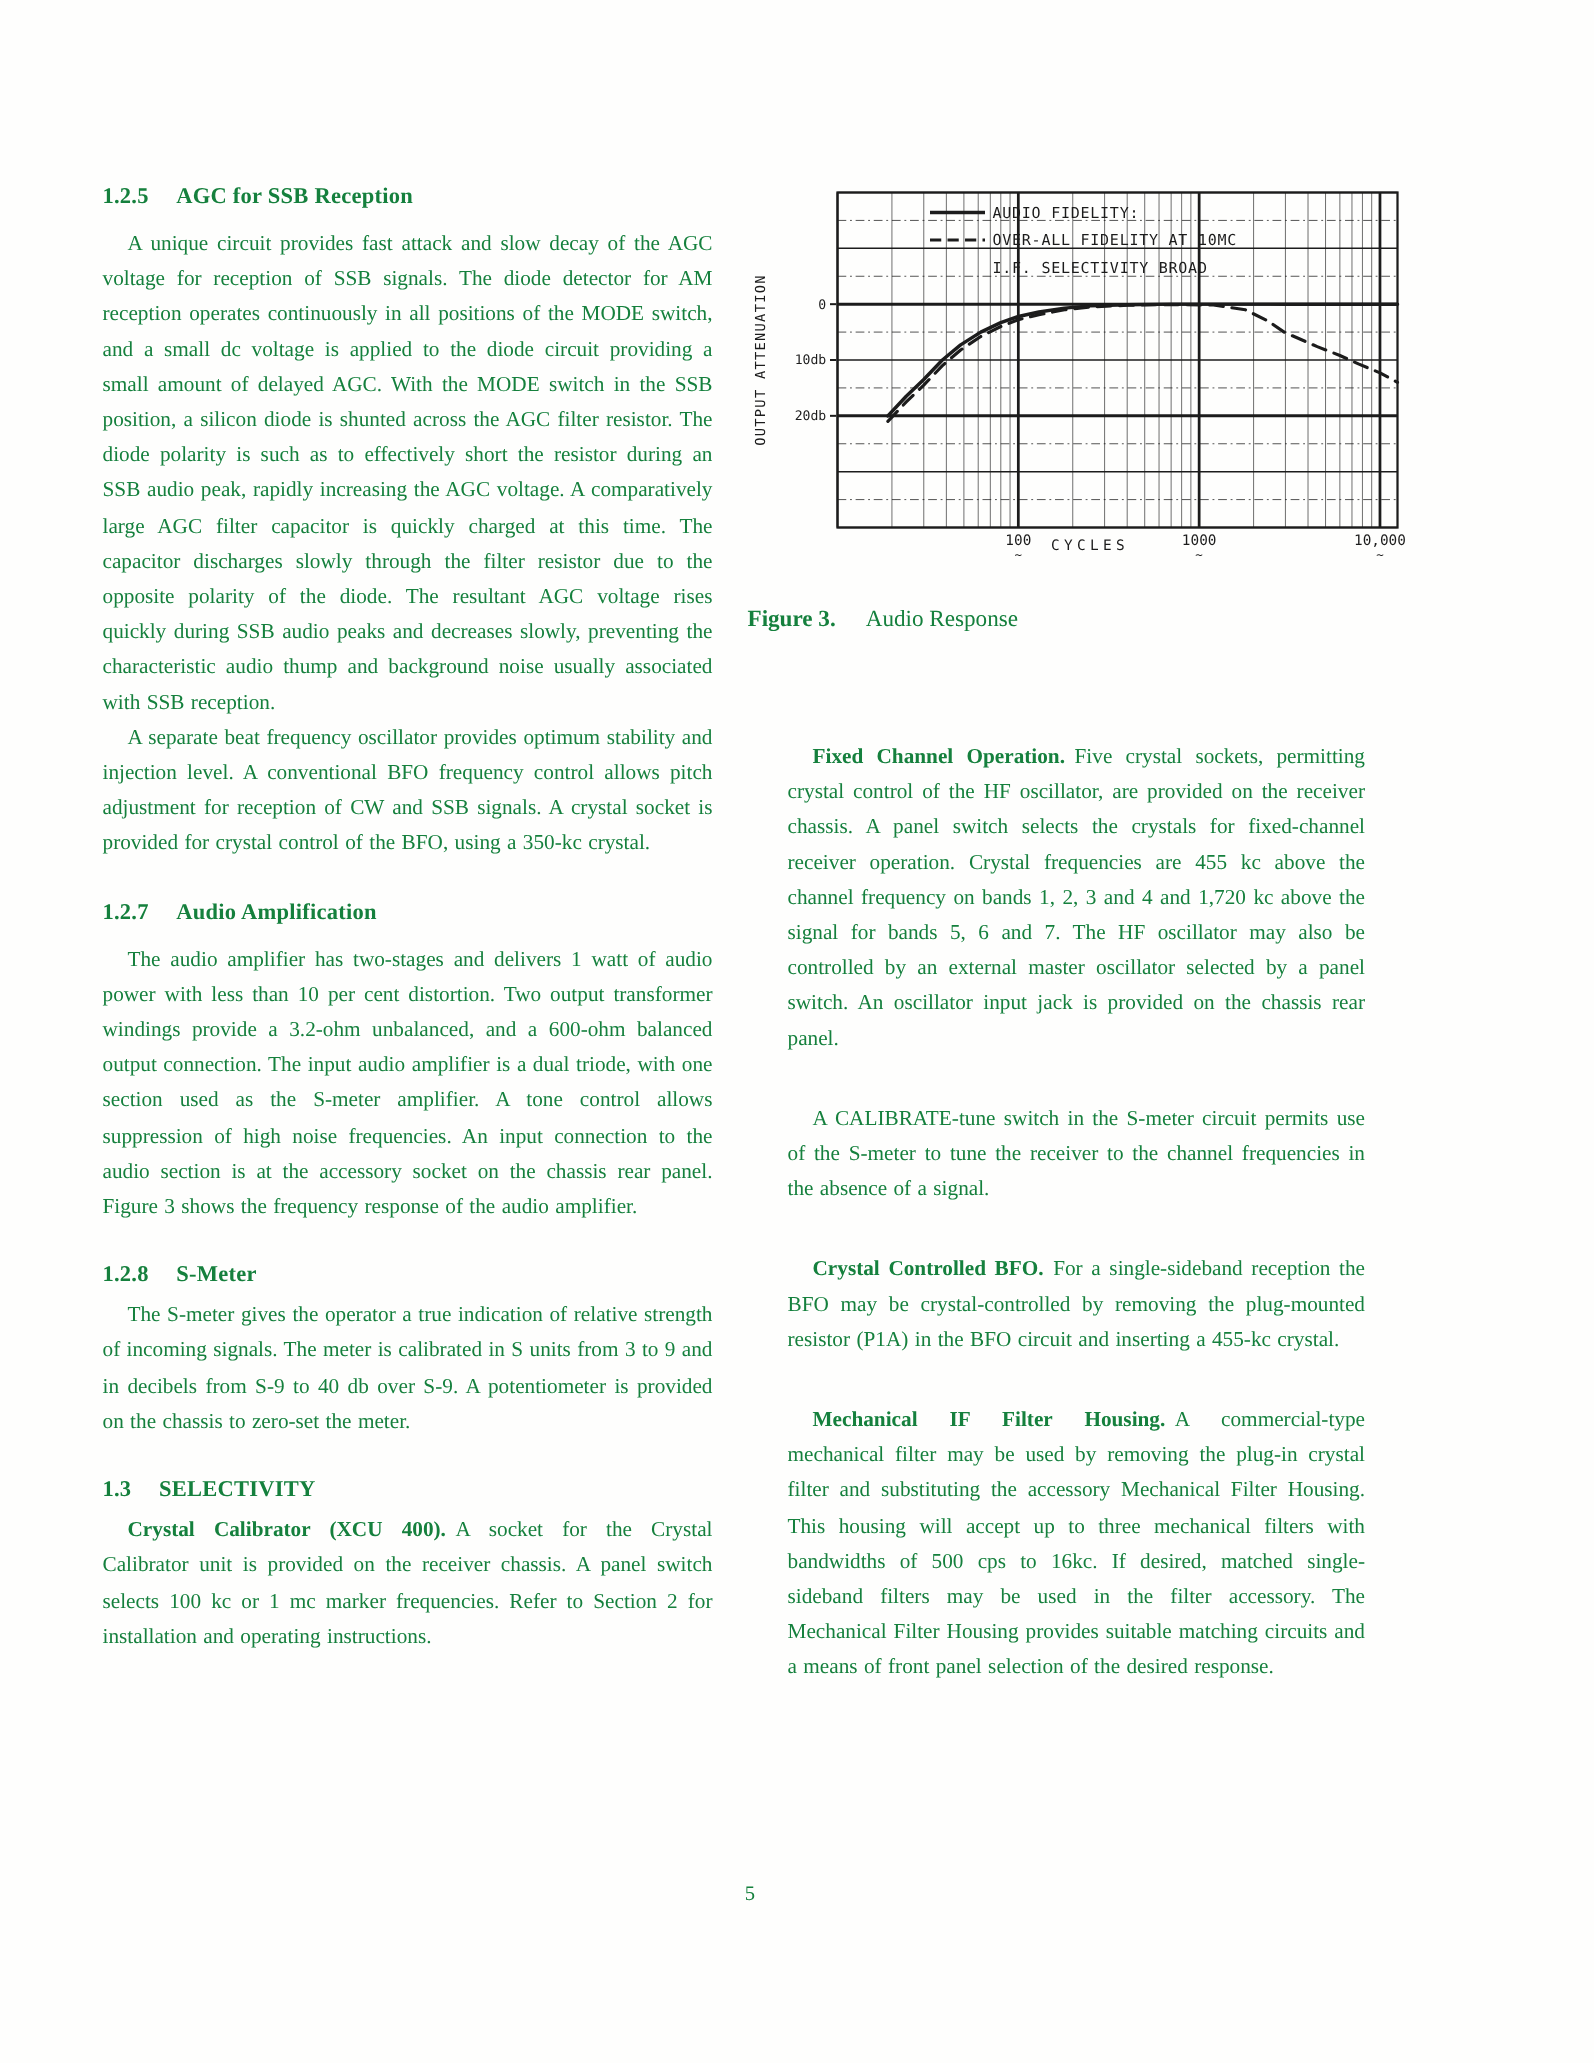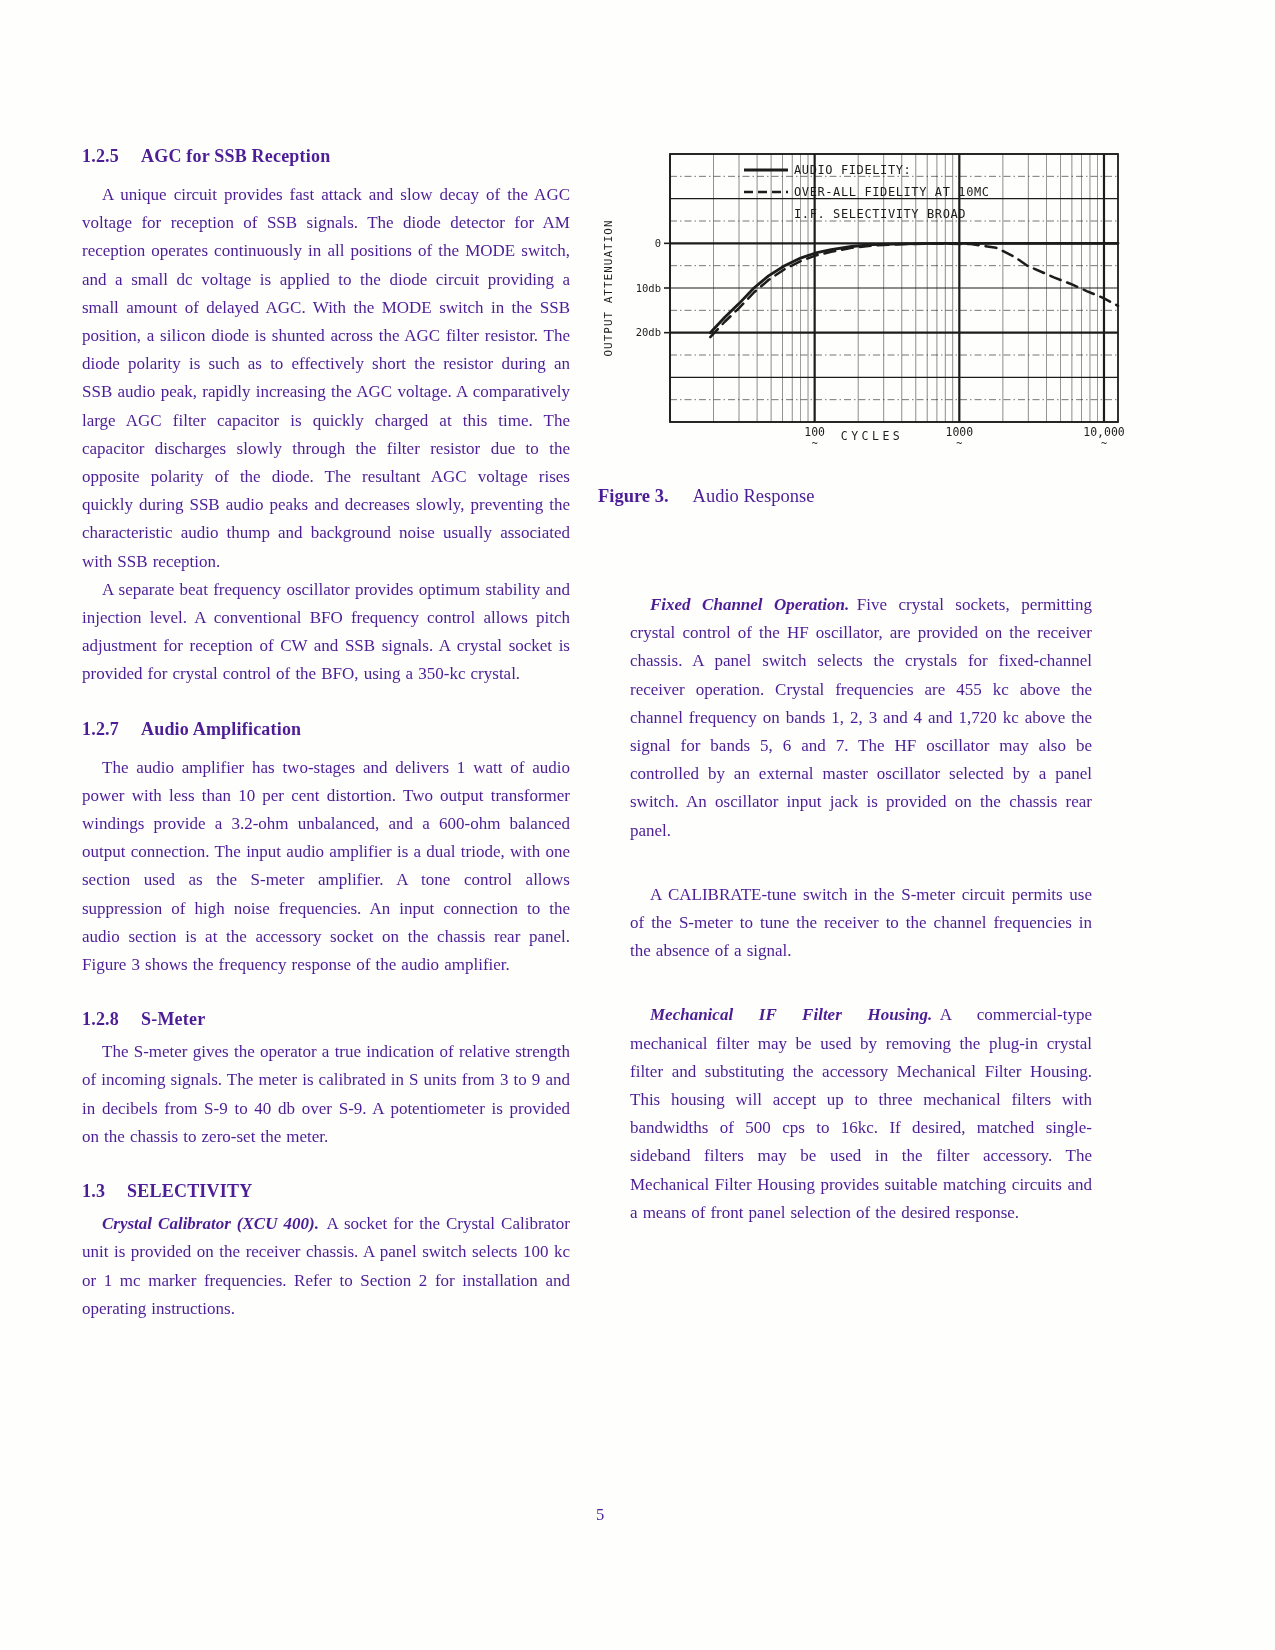--- a/index.html
+++ b/index.html
@@ -3,21 +3,21 @@
 <meta charset="utf-8">
 <style>
   html,body{margin:0;padding:0;background:#9a9a9a;}
   .page{
     position:relative;
     width:1275px;height:1650px;
     margin:0 auto;
     background:#fefefdFF;
     background:#fefefd;
     font-family:"Liberation Serif", serif;
-    color:#4c1d95;
+    color:#15803d;
     overflow:hidden;
   }
   .col{position:absolute;top:140px;}
   .col-left{left:82px;width:488px;}
   .col-right{left:630px;width:462px;}
 
   .sec-heading{
     font-size:18px;font-weight:bold;
     margin:30px 0 14px 0;
     letter-spacing:.2px;
@@ -25,21 +25,21 @@
   .sec:first-child .sec-heading{margin-top:6px;}
   .sec-heading.tight{margin-bottom:8px;}
   .sec-num{display:inline-block;margin-right:22px;}
 
   .body-text{
     font-size:17px;line-height:28.2px;
     text-align:justify;text-indent:20px;
     word-spacing:.05em;
     margin:0;
   }
-  .lead{font-weight:bold;margin-right:.45em;font-style:italic;}
+  .lead{font-weight:bold;margin-right:.45em;}
   .lead:empty{margin-right:0;}
 
   .figure{margin:0 0 0 -32px;width:530px;}
   .figure svg{display:block;}
   .fig-caption{
     width:530px;box-sizing:border-box;padding-right:60px;
     text-align:left;
     margin-top:36px;
     font-size:18.5px;
   }
@@ -164,20 +164,21 @@
         </svg>
       <figcaption class="fig-caption">
         <span class="cap-label">Figure 3.</span><span class="cap-title">Audio Response</span>
       </figcaption>
     </figure>
 
     <p class="body-text rc-para first"><span class="lead">Fixed Channel Operation.</span><span>Five crystal sockets, permitting crystal control of the HF oscillator, are provided on the receiver chassis. A panel switch selects the crystals for fixed-channel receiver operation. Crystal frequencies are 455 kc above the channel frequency on bands 1, 2, 3 and 4 and 1,720 kc above the signal for bands 5, 6 and 7. The HF oscillator may also be controlled by an external master oscillator selected by a panel switch. An oscillator input jack is provided on the chassis rear panel.</span></p>
 
     <p class="body-text rc-para"><span class="lead"></span><span>A CALIBRATE-tune switch in the S-meter circuit permits use of the S-meter to tune the receiver to the channel frequencies in the absence of a signal.</span></p>
 
+    <p class="body-text rc-para"><span class="lead">Crystal Controlled BFO.</span><span>For a single-sideband reception the BFO may be crystal-controlled by removing the plug-mounted resistor (P1A) in the BFO circuit and inserting a 455-kc crystal.</span></p>
 
     <p class="body-text rc-para"><span class="lead">Mechanical IF Filter Housing.</span><span>A commercial-type mechanical filter may be used by removing the plug-in crystal filter and substituting the accessory Mechanical Filter Housing. This housing will accept up to three mechanical filters with bandwidths of 500 cps to 16kc. If desired, matched single-sideband filters may be used in the filter accessory. The Mechanical Filter Housing provides suitable matching circuits and a means of front panel selection of the desired response.</span></p>
 
 
   </div>
 
   <div class="page-number">5</div>
 
 </div>
 

